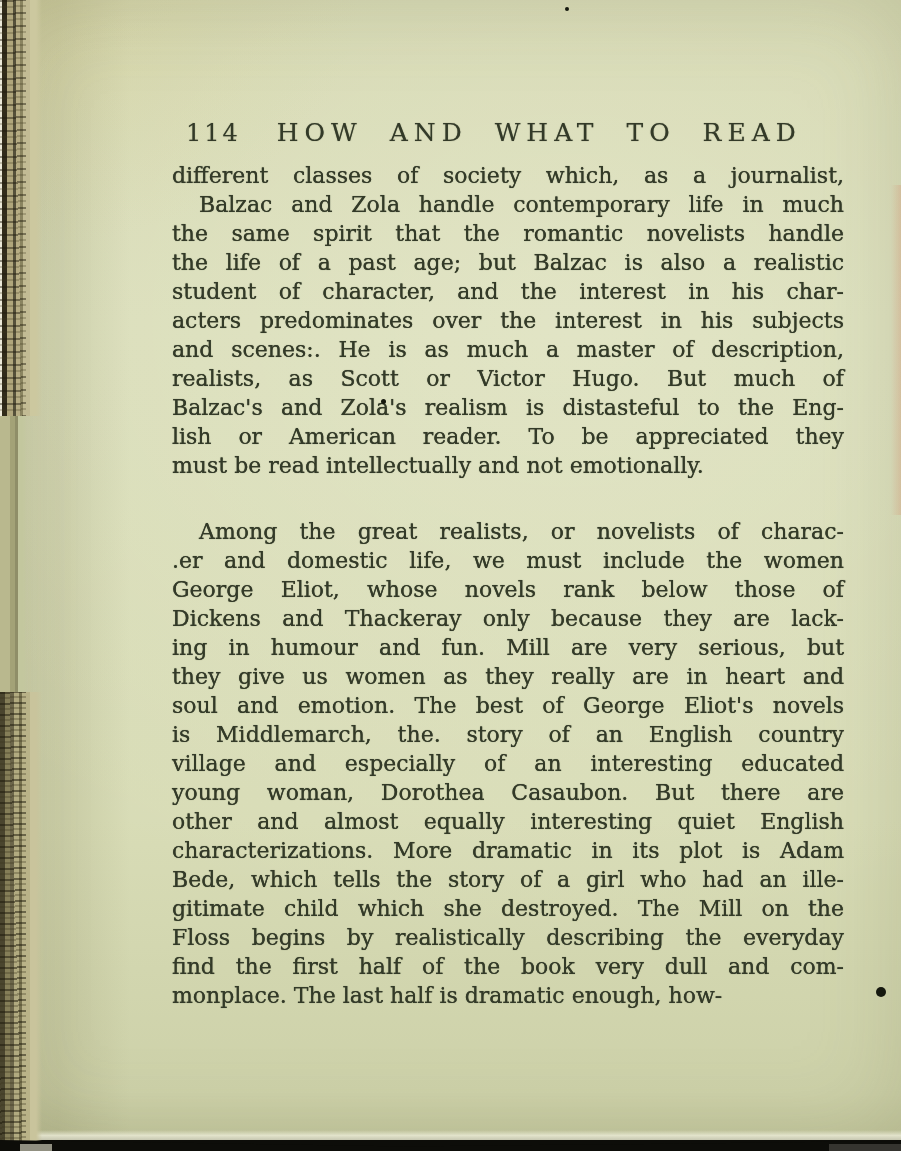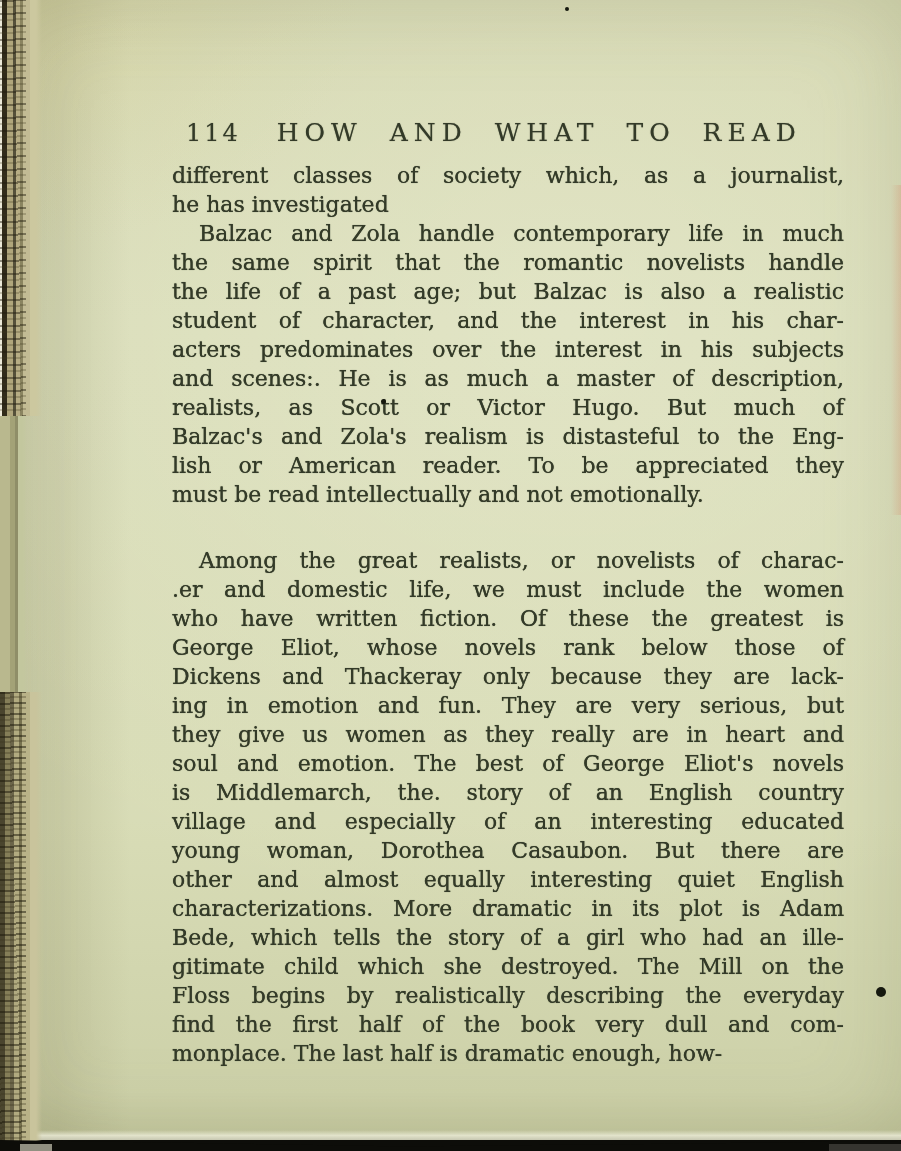--- a/index.html
+++ b/index.html
@@ -113,41 +113,39 @@
 
   <div class="edge-streak"></div>
 
   <div class="header">
     <span class="pagenum">114</span><span class="title">HOW AND WHAT TO READ</span>
   </div>
 
   <div class="text">
       <div class="para">
         <div class="line">different classes of society which, as a journalist,</div>
-        <div class="line last">he has investigated</div>
       </div>
       <div class="para indent">
         <div class="line">Balzac and Zola handle contemporary life in much</div>
         <div class="line">the same spirit that the romantic novelists handle</div>
         <div class="line">the life of a past age; but Balzac is also a realistic</div>
         <div class="line">student of character, and the interest in his char-</div>
         <div class="line">acters predominates over the interest in his subjects</div>
         <div class="line">and scenes:. He is as much a master of description,</div>
         <div class="line">realists, as Scott or Victor Hugo. But much of</div>
         <div class="line">Balzac's and Zola's realism is distasteful to the Eng-</div>
         <div class="line">lish or American reader. To be appreciated they</div>
         <div class="line last">must be read intellectually and not emotionally.</div>
       </div>
       <div class="para indent gap">
         <div class="line">Among the great realists, or novelists of charac-</div>
         <div class="line">.er and domestic life, we must include the women</div>
-        <div class="line">who have written fiction. Of these the greatest is</div>
         <div class="line">George Eliot, whose novels rank below those of</div>
         <div class="line">Dickens and Thackeray only because they are lack-</div>
-        <div class="line">ing in emotion and fun. They are very serious, but</div>
+        <div class="line">ing in humour and fun. Mill are very serious, but</div>
         <div class="line">they give us women as they really are in heart and</div>
         <div class="line">soul and emotion. The best of George Eliot's novels</div>
         <div class="line">is Middlemarch, the. story of an English country</div>
         <div class="line">village and especially of an interesting educated</div>
         <div class="line">young woman, Dorothea Casaubon. But there are</div>
         <div class="line">other and almost equally interesting quiet English</div>
         <div class="line">characterizations. More dramatic in its plot is Adam</div>
         <div class="line">Bede, which tells the story of a girl who had an ille-</div>
         <div class="line">gitimate child which she destroyed. The Mill on the</div>
         <div class="line">Floss begins by realistically describing the everyday</div>

